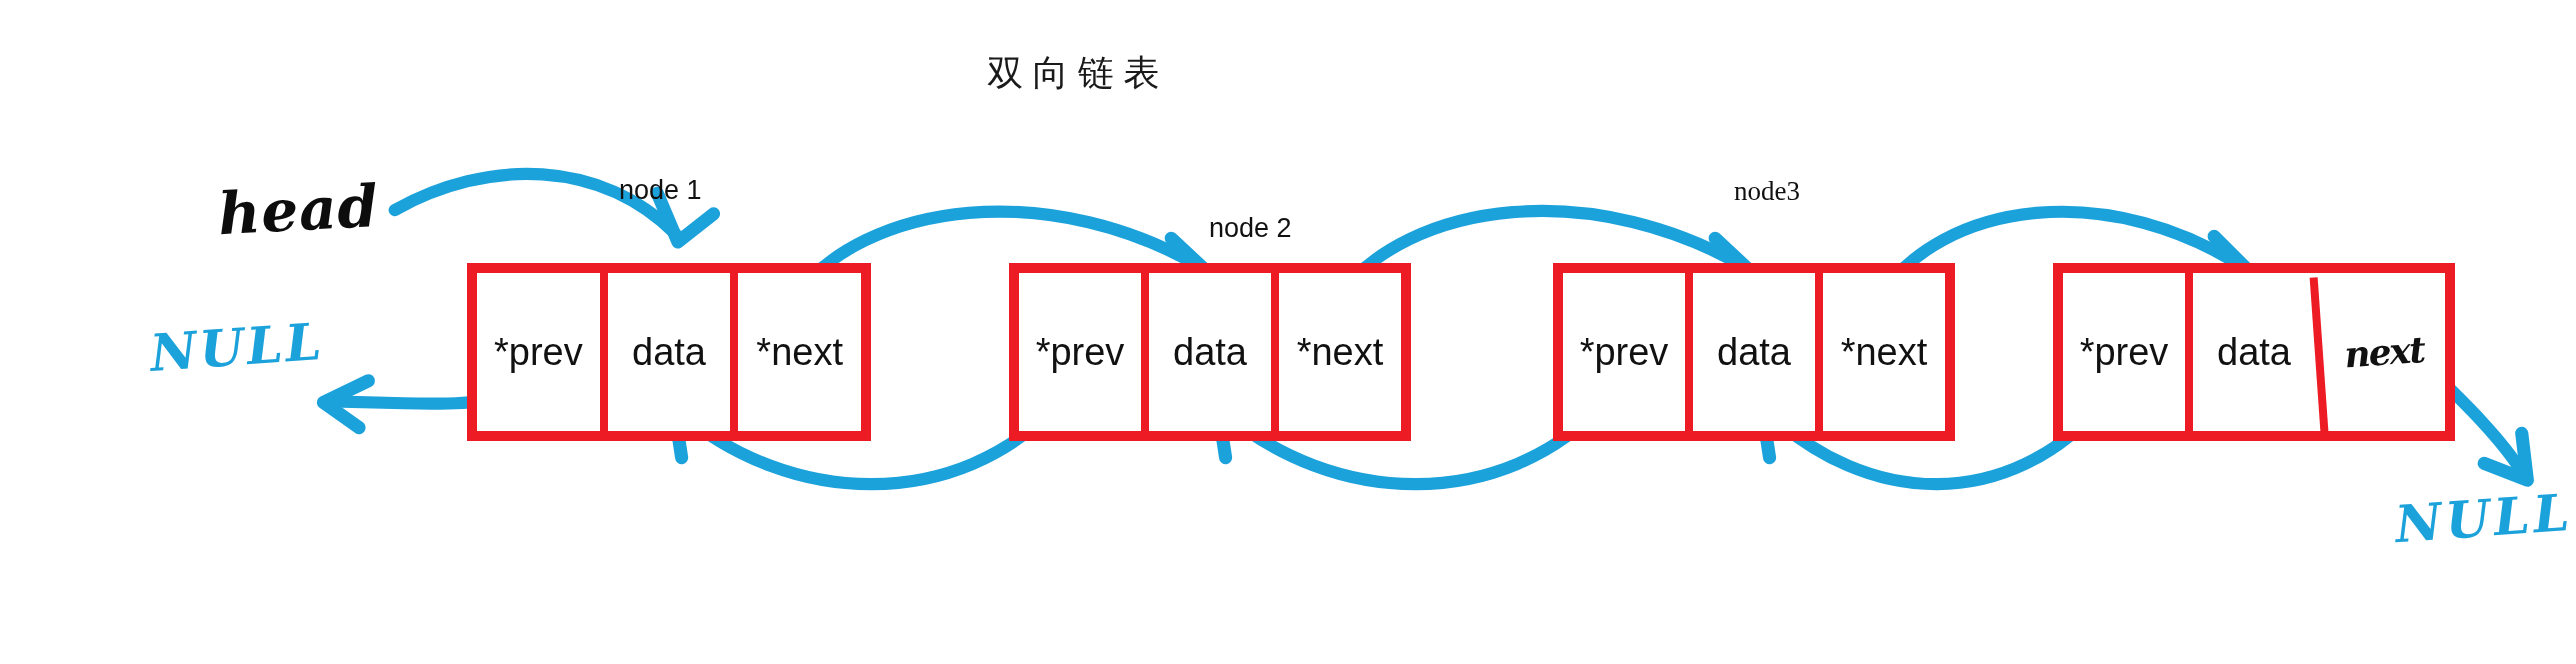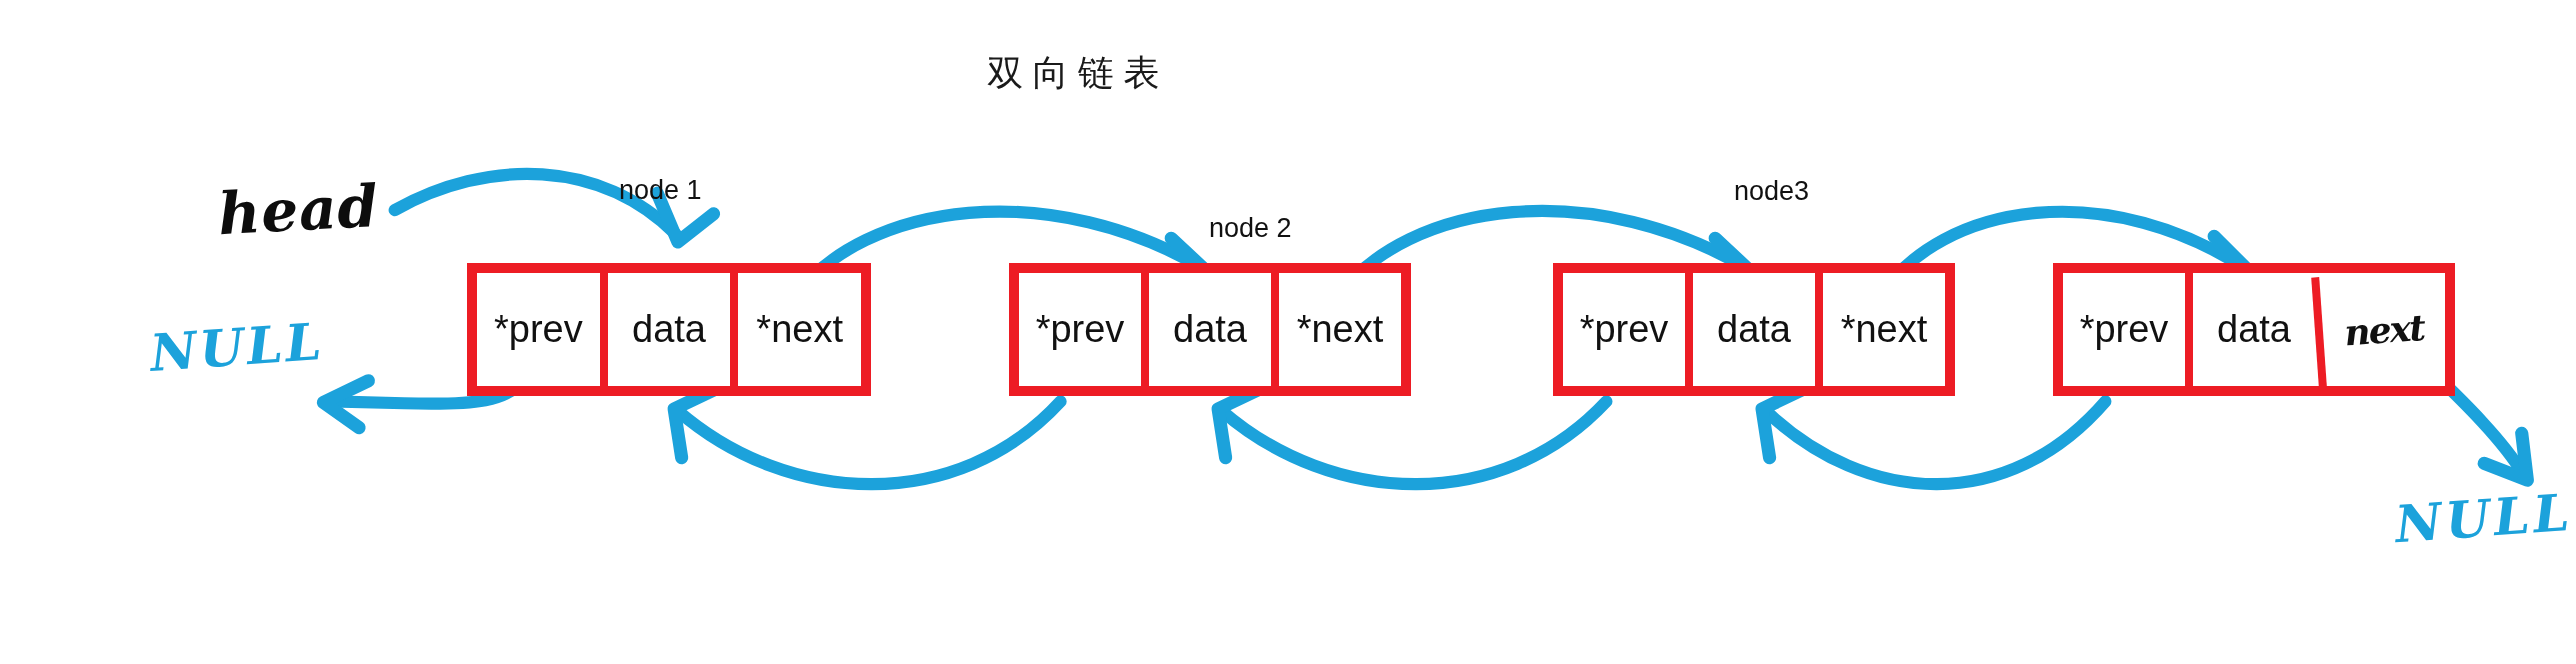--- a/index.html
+++ b/index.html
@@ -37,21 +37,21 @@
     position: absolute;
     left: 0;
     top: 0;
     width: 2576px;
     height: 664px;
     pointer-events: none;
   }
   
   .node {
     position: absolute;
-    height: 133px;
+    height: 178px;
     border: 10.3px solid #ED1C24;
     box-sizing: border-box;
     display: flex;
     background: #ffffff;
     z-index: 3;
   }
   .cell {
     flex: 1 1 0;
     display: flex;
     align-items: center;
@@ -82,21 +82,21 @@
   .node-caption {
     position: absolute;
     font-size: 27px;
     color: #111111;
     white-space: nowrap;
     z-index: 4;
     font-family: "Liberation Sans", sans-serif;
   }
   #cap-1 { left: 619px;  top: 175px; }
   #cap-2 { left: 1209px; top: 184px; margin-top: 29px; }
-  #cap-3 { left: 1734px; top: 176px; }
+  #cap-3 { left: 1734px; top: 176px; font-family: Liberation Serif, serif; }
   
   .handlabel {
     position: absolute;
     z-index: 4;
     white-space: nowrap;
     font-family: "DejaVu Serif", serif;
     font-style: italic;
     font-weight: 700;
   }
   #label-head {

